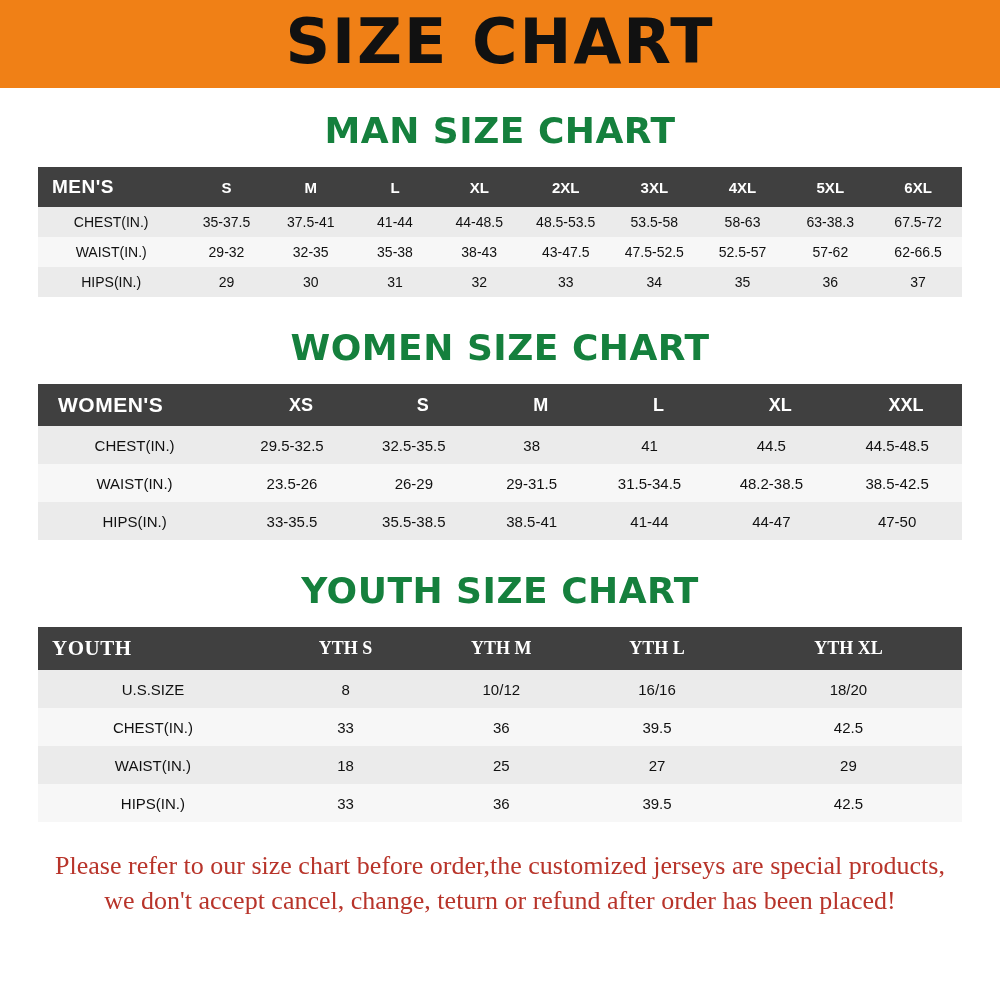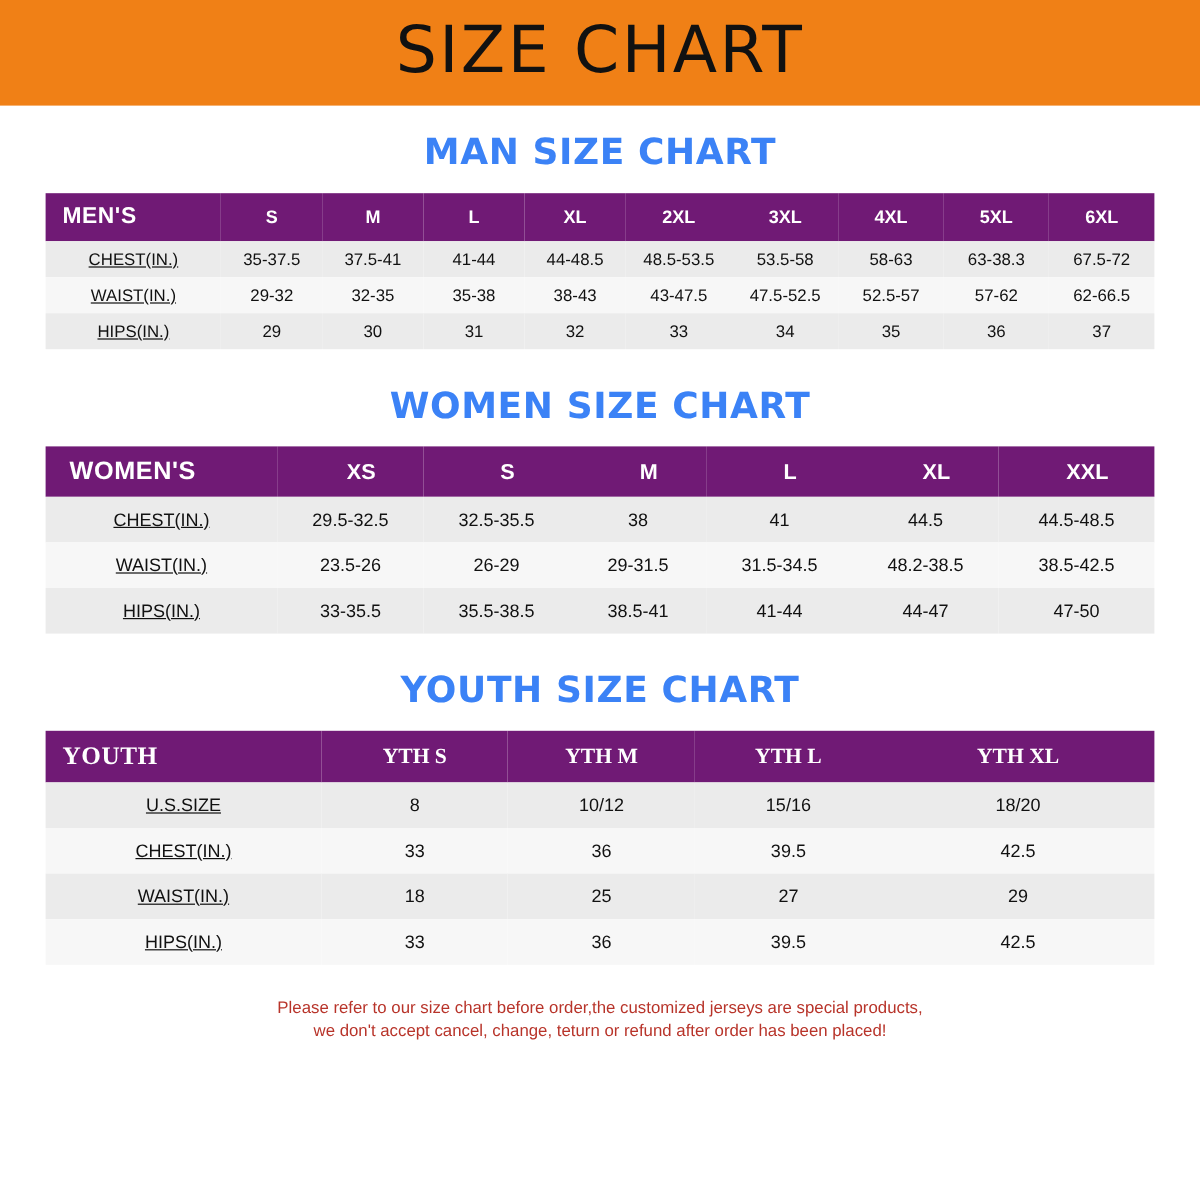--- a/index.html
+++ b/index.html
@@ -22,37 +22,37 @@
   
   .banner {
     background: #f08016;
     height: 88px;
     display: flex;
     align-items: center;
     justify-content: center;
   }
   .banner-title {
     font-family: "DejaVu Sans", sans-serif;
-    font-weight: normal;
-    font-size: 54px;
+    font-weight: bold;
+    font-size: 62px;
     letter-spacing: 2px;
     color: #111111;
     line-height: 1;
     padding-bottom: 4px;
   }
   
   .section {
     padding: 0 38px;
   }
   .section-title {
     text-align: center;
     font-family: "DejaVu Sans", sans-serif;
     font-weight: bold;
-    font-size: 30px;
-    color: #3b82f6;
+    font-size: 36px;
+    color: #15803d;
     letter-spacing: 0.5px;
   }
   .sec-man .section-title { margin: 22px 0 16px 0; }
   .sec-women .section-title { margin: 30px 0 16px 0; }
   .sec-youth .section-title { margin: 30px 0 16px 0; }
 
   
   table.size-table {
     width: 100%;
     border-collapse: collapse;
@@ -60,41 +60,40 @@
   }
   table.size-table th,
   table.size-table td {
     text-align: center;
     font-family: "Liberation Sans", sans-serif;
     color: #111111;
     white-space: nowrap;
   }
   
   table.size-table thead tr {
-    background: #701a75;
+    background: #404040;
   }
   table.size-table thead th {
     color: #ffffff;
     font-weight: bold;
     padding: 9px 2px;
   }
   table.size-table thead th.first {
     text-align: left;
     padding-left: 14px;
     letter-spacing: 0.5px;
   }
   
   table.size-table tbody tr.odd  { background: #ebebeb; }
   table.size-table tbody tr.even { background: #f7f7f7; }
   table.size-table tbody td {
     padding: 7px 2px;
   }
   table.size-table tbody td.first {
     text-align: center;
-    text-decoration: underline;
   }
 
   
   .sec-man table.size-table thead th { font-size: 15px; }
   .sec-man table.size-table thead th.first { font-size: 19px; }
   .sec-man table.size-table tbody td { font-size: 14px; }
   .sec-man table.size-table tbody td.first { font-size: 14px; }
   .sec-man table.size-table tbody tr { height: 30px; }
 
   
@@ -107,22 +106,22 @@
   .sec-youth table.size-table thead th { font-size: 18px; font-family: Liberation Serif, serif; }
   .sec-youth table.size-table thead th.first { font-size: 21px; }
   .sec-youth table.size-table tbody td { font-size: 15px; }
   .sec-youth table.size-table tbody tr { height: 38px; }
 
   
   .footer-note {
     margin: 26px 14px 0 14px;
     text-align: center;
     color: #b8342a;
-    font-family: Liberation Sans, sans-serif;
-    font-size: 14px;
+    font-family: Liberation Serif, serif;
+    font-size: 26px;
     line-height: 1.35;
   }
   .footer-note .line { display: block; }
 </style>
 </head>
 <body>
 
 <div class="page">
 
   <div class="banner">
@@ -243,21 +242,21 @@
           <th style="width:17%">YTH M</th>
           <th style="width:17%">YTH L</th>
           <th style="width:25%">YTH XL</th>
         </tr>
       </thead>
       <tbody>
         <tr class="odd">
           <td class="first">U.S.SIZE</td>
           <td>8</td>
           <td>10/12</td>
-          <td>15/16</td>
+          <td>16/16</td>
           <td>18/20</td>
         </tr>
         <tr class="even">
           <td class="first">CHEST(IN.)</td>
           <td>33</td>
           <td>36</td>
           <td>39.5</td>
           <td>42.5</td>
         </tr>
         <tr class="odd">

